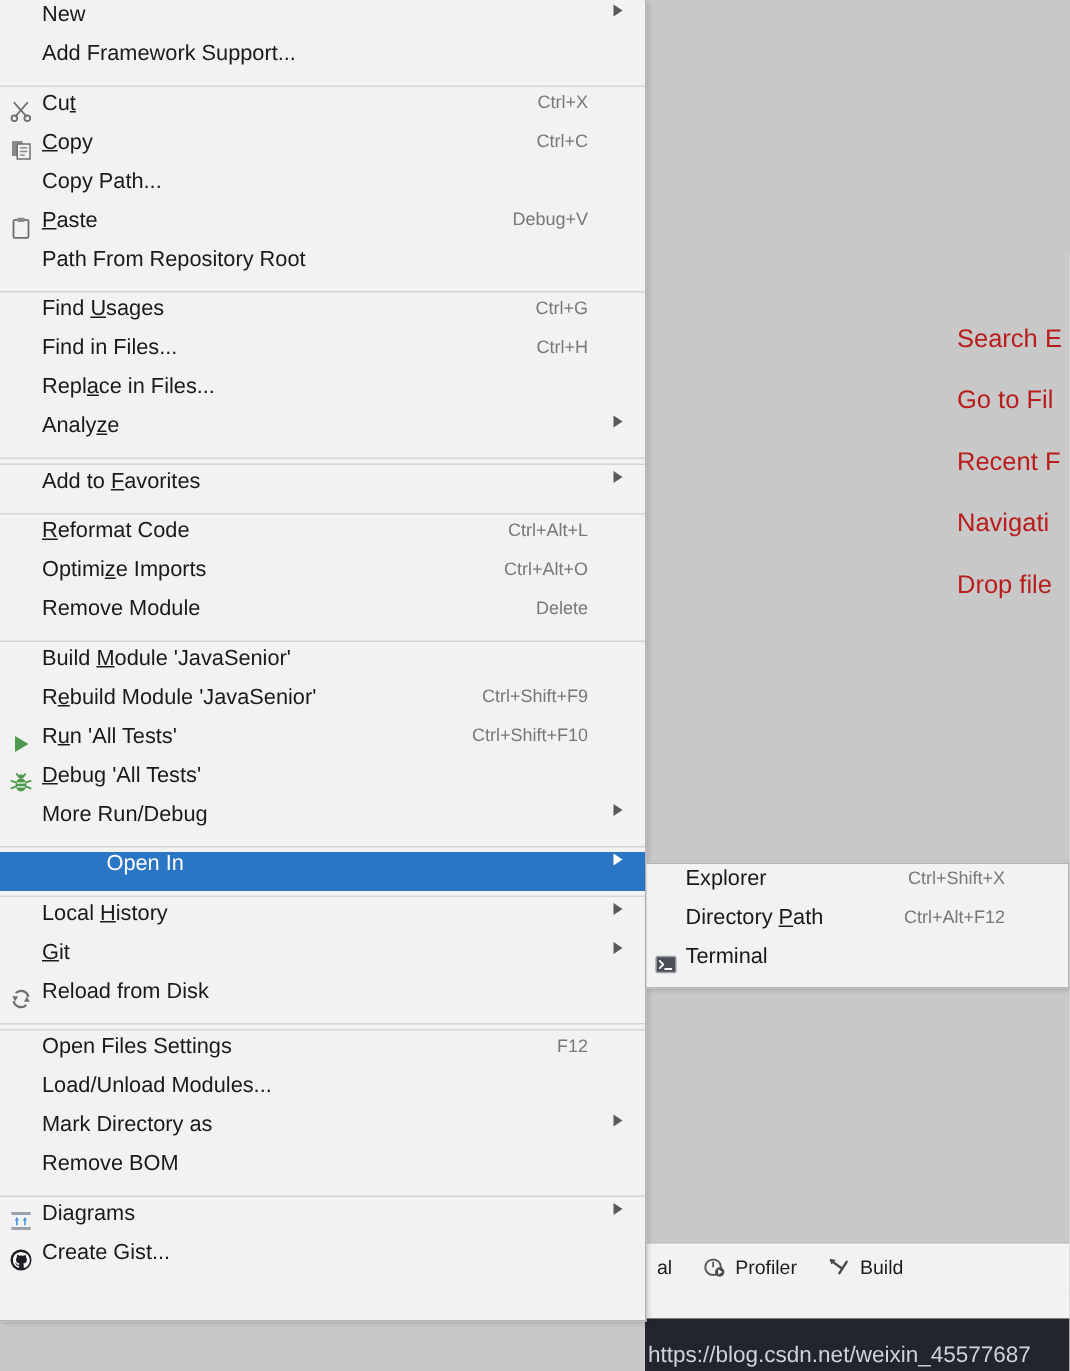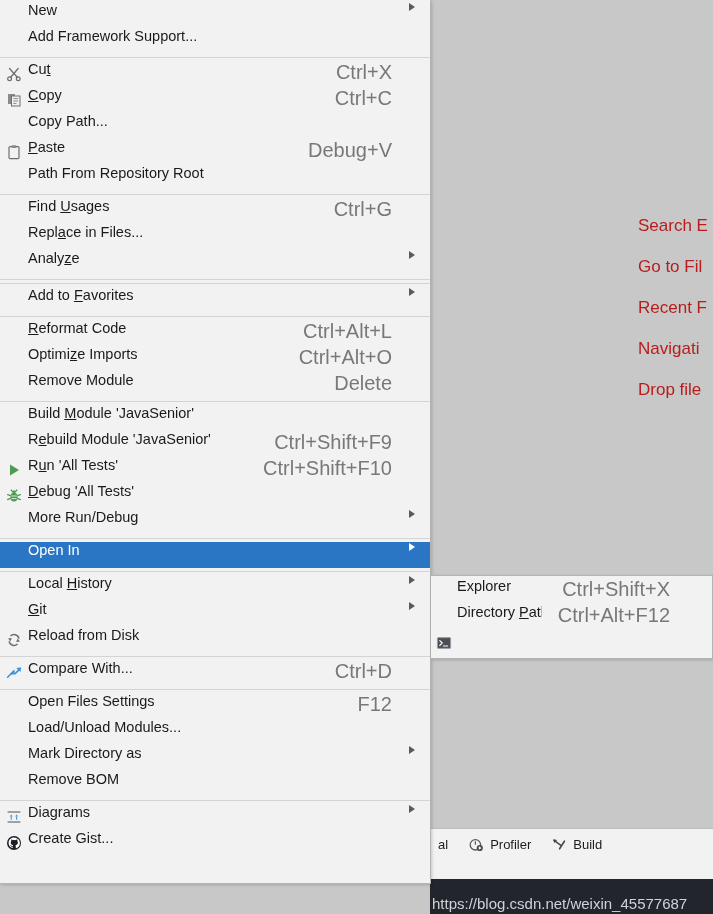--- a/index.html
+++ b/index.html
@@ -128,36 +128,37 @@
     align-items: center;
     justify-content: center;
   }
   .mi .label {
     flex: 1;
     overflow: hidden;
     text-overflow: clip;
   }
   .mi .accel {
     color: #787878;
-    font-size: 20px;
+    font-size: 12px;
     padding-right: 10px;
     margin-left: 16px;
   }
   .mi .arrow {
     width: 20px;
     min-width: 20px;
     display: flex;
     align-items: center;
     justify-content: center;
     padding-right: 8px;
   }
   .mi .arrow svg { display: block; }
   .mi.selected {
     background: #2a76c4;
     color: #ffffff;
+    gap: 43px;
   }
   .mi.selected .arrow svg polygon { fill: #ffffff; }
   .sep {
     height: 1px;
     background: #d4d4d4;
     margin: 3px 0 3px 0;
   }
   .mnem { text-decoration: underline; text-underline-offset: 1px; }
 
   
@@ -300,20 +301,26 @@
       </div>
       <div class="sep"></div>
       <div class="mi">
         <span class="ico"></span>
         <span class="label">Find <span class="mnem">U</span>sages</span>
         <span class="accel">Ctrl+G</span>
         <span class="arrow"></span>
       </div>
       <div class="mi">
         <span class="ico"></span>
+        <span class="label">Find in Files...</span>
+        <span class="accel">Ctrl+H</span>
+        <span class="arrow"></span>
+      </div>
+      <div class="mi">
+        <span class="ico"></span>
         <span class="label">Repl<span class="mnem">a</span>ce in Files...</span>
         <span class="arrow"></span>
       </div>
       <div class="mi">
         <span class="ico"></span>
         <span class="label">Analy<span class="mnem">z</span>e</span>
         <span class="arrow">
           <svg width="8" height="10" viewBox="0 0 8 10">
             <polygon points="1,1 7,5 1,9" fill="#5a5a5a"></polygon>
           </svg>
@@ -439,35 +446,20 @@
               <path d="M12.9 6.6a5 5 0 0 0-8.4-2.6"></path>
             </g>
             <polygon points="2.2,6.2 6.0,6.2 4.1,9.6" fill="#6e6e6e"></polygon>
             <polygon points="13.8,9.8 10.0,9.8 11.9,6.4" fill="#6e6e6e"></polygon>
           </svg>
         </span>
         <span class="label">Reload from Disk</span>
         <span class="arrow"></span>
       </div>
       <div class="sep"></div>
-      <div class="mi">
-        <span class="ico">
-          <svg width="16" height="16" viewBox="0 0 16 16">
-            <g stroke="#3b90d6" stroke-width="1.5" stroke-linecap="round">
-              <line x1="1.6" y1="12.2" x2="7.4" y2="6.4"></line>
-              <line x1="14.4" y1="3.4" x2="9.2" y2="8.6"></line>
-            </g>
-            <polygon points="8.6,4.4 8.6,9.4 4.0,9.4" fill="#3b90d6"></polygon>
-            <polygon points="14.6,2.4 14.6,7.0 10.2,3.0" fill="#3b90d6"></polygon>
-          </svg>
-        </span>
-        <span class="label">Compare With...</span>
-        <span class="accel">Ctrl+D</span>
-        <span class="arrow"></span>
-      </div>
       <div class="sep"></div>
       <div class="mi">
         <span class="ico"></span>
         <span class="label">Open Files Settings</span>
         <span class="accel">F12</span>
         <span class="arrow"></span>
       </div>
       <div class="mi">
         <span class="ico"></span>
         <span class="label">Load/Unload Modules...</span>
@@ -538,17 +530,18 @@
         <span class="arrow"></span>
       </div>
       <div class="mi">
         <span class="ico">
           <svg width="16" height="16" viewBox="0 0 16 16">
             <rect x="1.4" y="2.6" width="13.2" height="10.8" rx="1" fill="#4b4f55" stroke="#9aa0a6" stroke-width="1"></rect>
             <polyline points="3.8,5.6 6.2,8 3.8,10.4" fill="none" stroke="#ffffff" stroke-width="1.2" stroke-linecap="round" stroke-linejoin="round"></polyline>
             <line x1="7.4" y1="11" x2="11.6" y2="11" stroke="#ffffff" stroke-width="1.2" stroke-linecap="round"></line>
           </svg>
         </span>
+        <span class="label">Terminal</span>
         <span class="arrow"></span>
       </div>
     </div>
 
 </div>
 
 </body></html>

